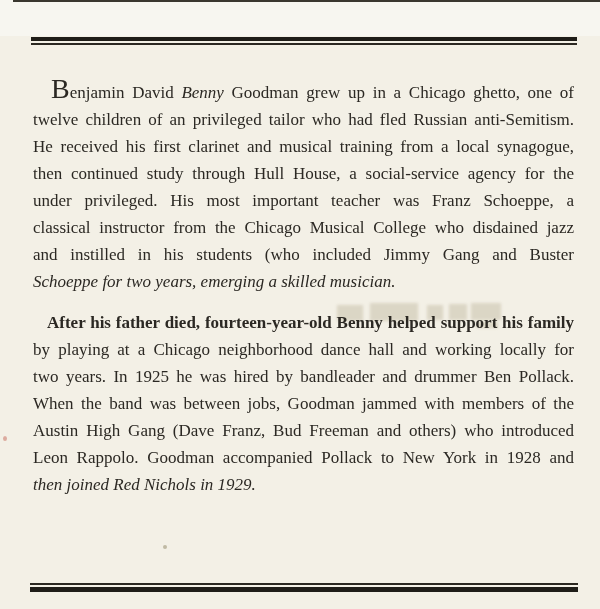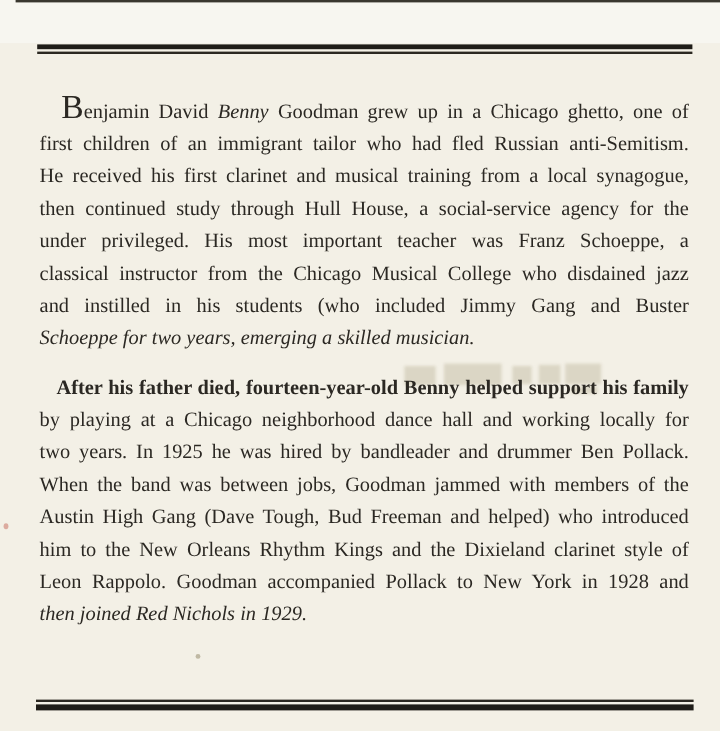--- a/index.html
+++ b/index.html
@@ -83,36 +83,35 @@
   <div class="ghost g4"></div>
   <div class="ghost g5"></div>
   <div class="ghost g6"></div>
   <div class="speck s1"></div>
   <div class="speck s2"></div>
 
   <div class="text-block">
 
     <div class="para">
       <div class="line indent-lg"><span class="initial-cap">B</span><span>enjamin David </span><span class="italic">Benny</span><span> Goodman grew up in a Chicago ghetto, one of</span></div>
-      <div class="line">first children of an immigrant tailor who had fled Russian anti-Semitism.</div>
+      <div class="line">twelve children of an privileged tailor who had fled Russian anti-Semitism.</div>
       <div class="line">He received his first clarinet and musical training from a local synagogue,</div>
       <div class="line">then continued study through Hull House, a social-service agency for the</div>
       <div class="line">under privileged.  His most important teacher was Franz Schoeppe, a</div>
       <div class="line">classical instructor from the Chicago Musical College who disdained jazz</div>
       <div class="line">and instilled in his students (who included Jimmy Gang and Buster</div>
       <div class="line last">Schoeppe for two years, emerging a skilled musician.</div>
     </div>
 
     <div class="para para2">
       <div class="line indent-sm">After his father died, fourteen-year-old Benny helped support his family</div>
       <div class="line">by playing at a Chicago neighborhood dance hall and working locally for</div>
       <div class="line">two years.  In 1925 he was hired by bandleader and drummer Ben Pollack.</div>
       <div class="line">When the band was between jobs, Goodman jammed with members of the</div>
-      <div class="line">Austin High Gang (Dave Tough, Bud Freeman and helped) who introduced</div>
-      <div class="line">him to the New Orleans Rhythm Kings and the Dixieland clarinet style of</div>
+      <div class="line">Austin High Gang (Dave Franz, Bud Freeman and others) who introduced</div>
       <div class="line">Leon Rappolo.  Goodman accompanied Pollack to New York in 1928 and</div>
       <div class="line last">then joined Red Nichols in 1929.</div>
     </div>
 
   </div>
 
   <div class="rule rule-bottom">
     <div class="bar-thin"></div>
     <div class="bar-gap"></div>
     <div class="bar-thick"></div>

